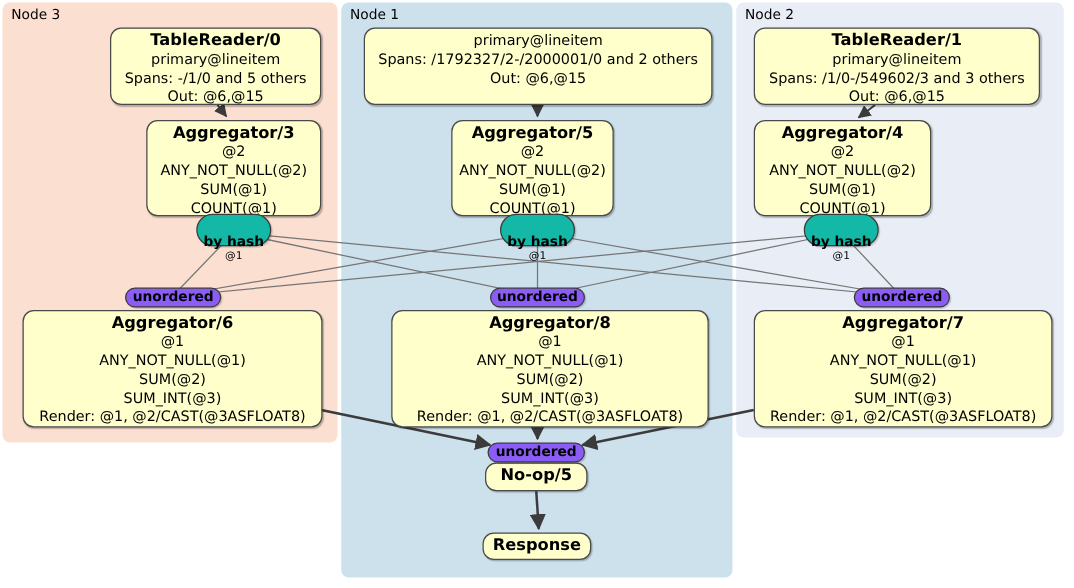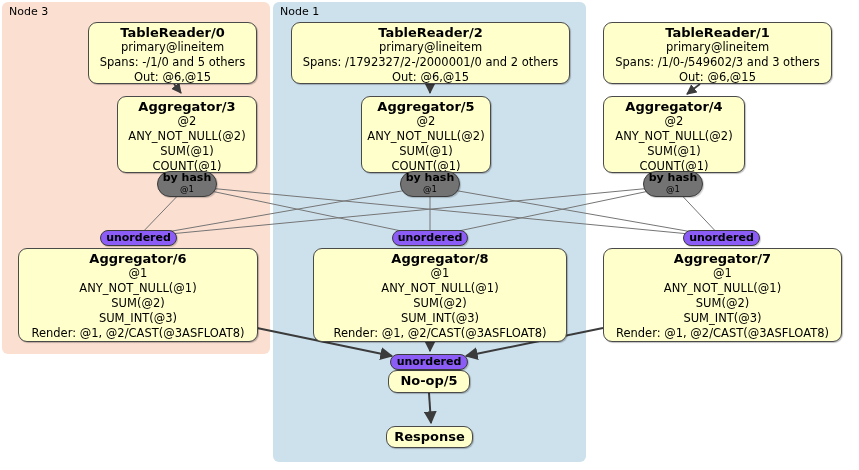--- a/index.html
+++ b/index.html
@@ -18,39 +18,42 @@
     padding-top:2px;box-sizing:border-box;white-space:nowrap;
   }
   .pt{font-size:13px;font-weight:bold;line-height:15px;}
   .pl{font-size:11.5px;line-height:15px;}
   .single .pt{line-height:19px;}
   .oval{
     position:absolute;z-index:4;text-align:center;border:1.4px solid #3b3b3b;
     box-sizing:border-box;box-shadow:1px 1px 1px rgba(0,0,0,0.2);
   }
   .oval-hash{
-    background:#737373;border-radius:13px;padding-top:0;
+    background:#14b8a6;border-radius:13px;padding-top:16px;
   }
   .oval-hash .ot{font-size:11px;font-weight:bold;line-height:12px;display:block;}
   .oval-hash .os{font-size:8.5px;line-height:10px;display:block;}
   .oval-sync{
     background:#8b5cf6;border-radius:9px;
   }
   .oval-sync .ot{font-size:11px;font-weight:bold;line-height:14px;display:block;}
 </style>
 </head>
 <body>
 
 <div class="canvas">
 
   <div class="region" style="left:2px;top:2px;width:268px;height:352px;background:#fbdfd1;">
     <span class="region-label">Node 3</span>
   </div>
   <div class="region" style="left:273px;top:2px;width:313px;height:460px;background:#cde1ed;">
     <span class="region-label">Node 1</span>
+  </div>
+  <div class="region" style="left:589px;top:2px;width:262px;height:348px;background:#e9eef6;">
+    <span class="region-label">Node 2</span>
   </div>
 
   <svg class="edges" width="859" height="470">
     <defs>
       <marker id="arrow" viewBox="0 0 10 10" refX="9" refY="5" markerWidth="6.5" markerHeight="6.5" orient="auto-start-reverse">
         <path d="M0,0 L10,5 L0,10 z" fill="#3b3b3b"></path>
       </marker>
     </defs>
 
     <g stroke="#757575" stroke-width="1">
@@ -87,21 +90,20 @@
   </div>
   <div class="pbox" style="left:117px;top:96px;width:140px;height:77px">
     <div class="pt">Aggregator/3</div>
     <div class="pl">@2</div>
     <div class="pl">ANY_NOT_NULL(@2)</div>
     <div class="pl">SUM(@1)</div>
     <div class="pl">COUNT(@1)</div>
   </div>
 
   <div class="pbox" style="left:291px;top:22px;width:279px;height:62px">
-    <div class="pt">TableReader/2</div>
     <div class="pl">primary@lineitem</div>
     <div class="pl">Spans: /1792327/2-/2000001/0 and 2 others</div>
     <div class="pl">Out: @6,@15</div>
   </div>
   <div class="pbox" style="left:361px;top:96px;width:130px;height:77px">
     <div class="pt">Aggregator/5</div>
     <div class="pl">@2</div>
     <div class="pl">ANY_NOT_NULL(@2)</div>
     <div class="pl">SUM(@1)</div>
     <div class="pl">COUNT(@1)</div>

